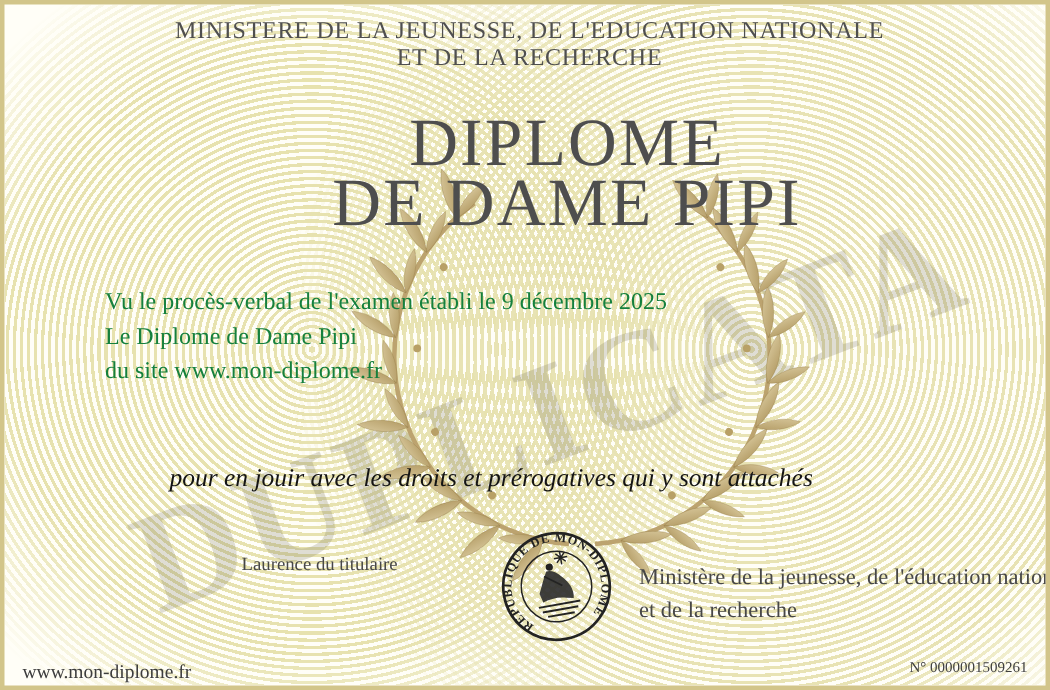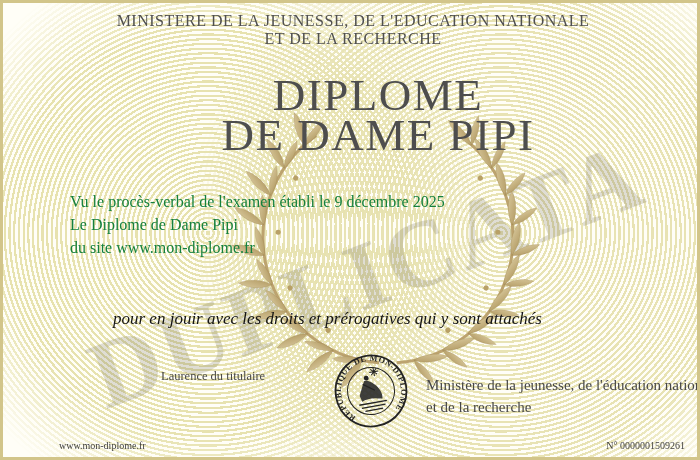--- a/index.html
+++ b/index.html
@@ -56,21 +56,21 @@
     position:absolute;left:158px;top:366px;z-index:5;
     color:#474747;font-size:12.5px;
   }
   .ministry{
     position:absolute;left:423px;top:372px;z-index:5;
     color:#474747;font-size:15px;line-height:21.5px;white-space:nowrap;
   }
   .seal{position:absolute;left:328px;top:348px;z-index:4;}
   .footer-url{
     position:absolute;left:12px;top:437px;z-index:5;
-    color:#3d3d3d;font-size:10px;margin-left:44px;
+    color:#3d3d3d;font-size:13px;
   }
   .footer-number{
     position:absolute;right:12px;top:437px;z-index:5;
     color:#404040;font-size:10px;
   }
 </style>
 </head>
 <body>
 
 <div class="certificate">

